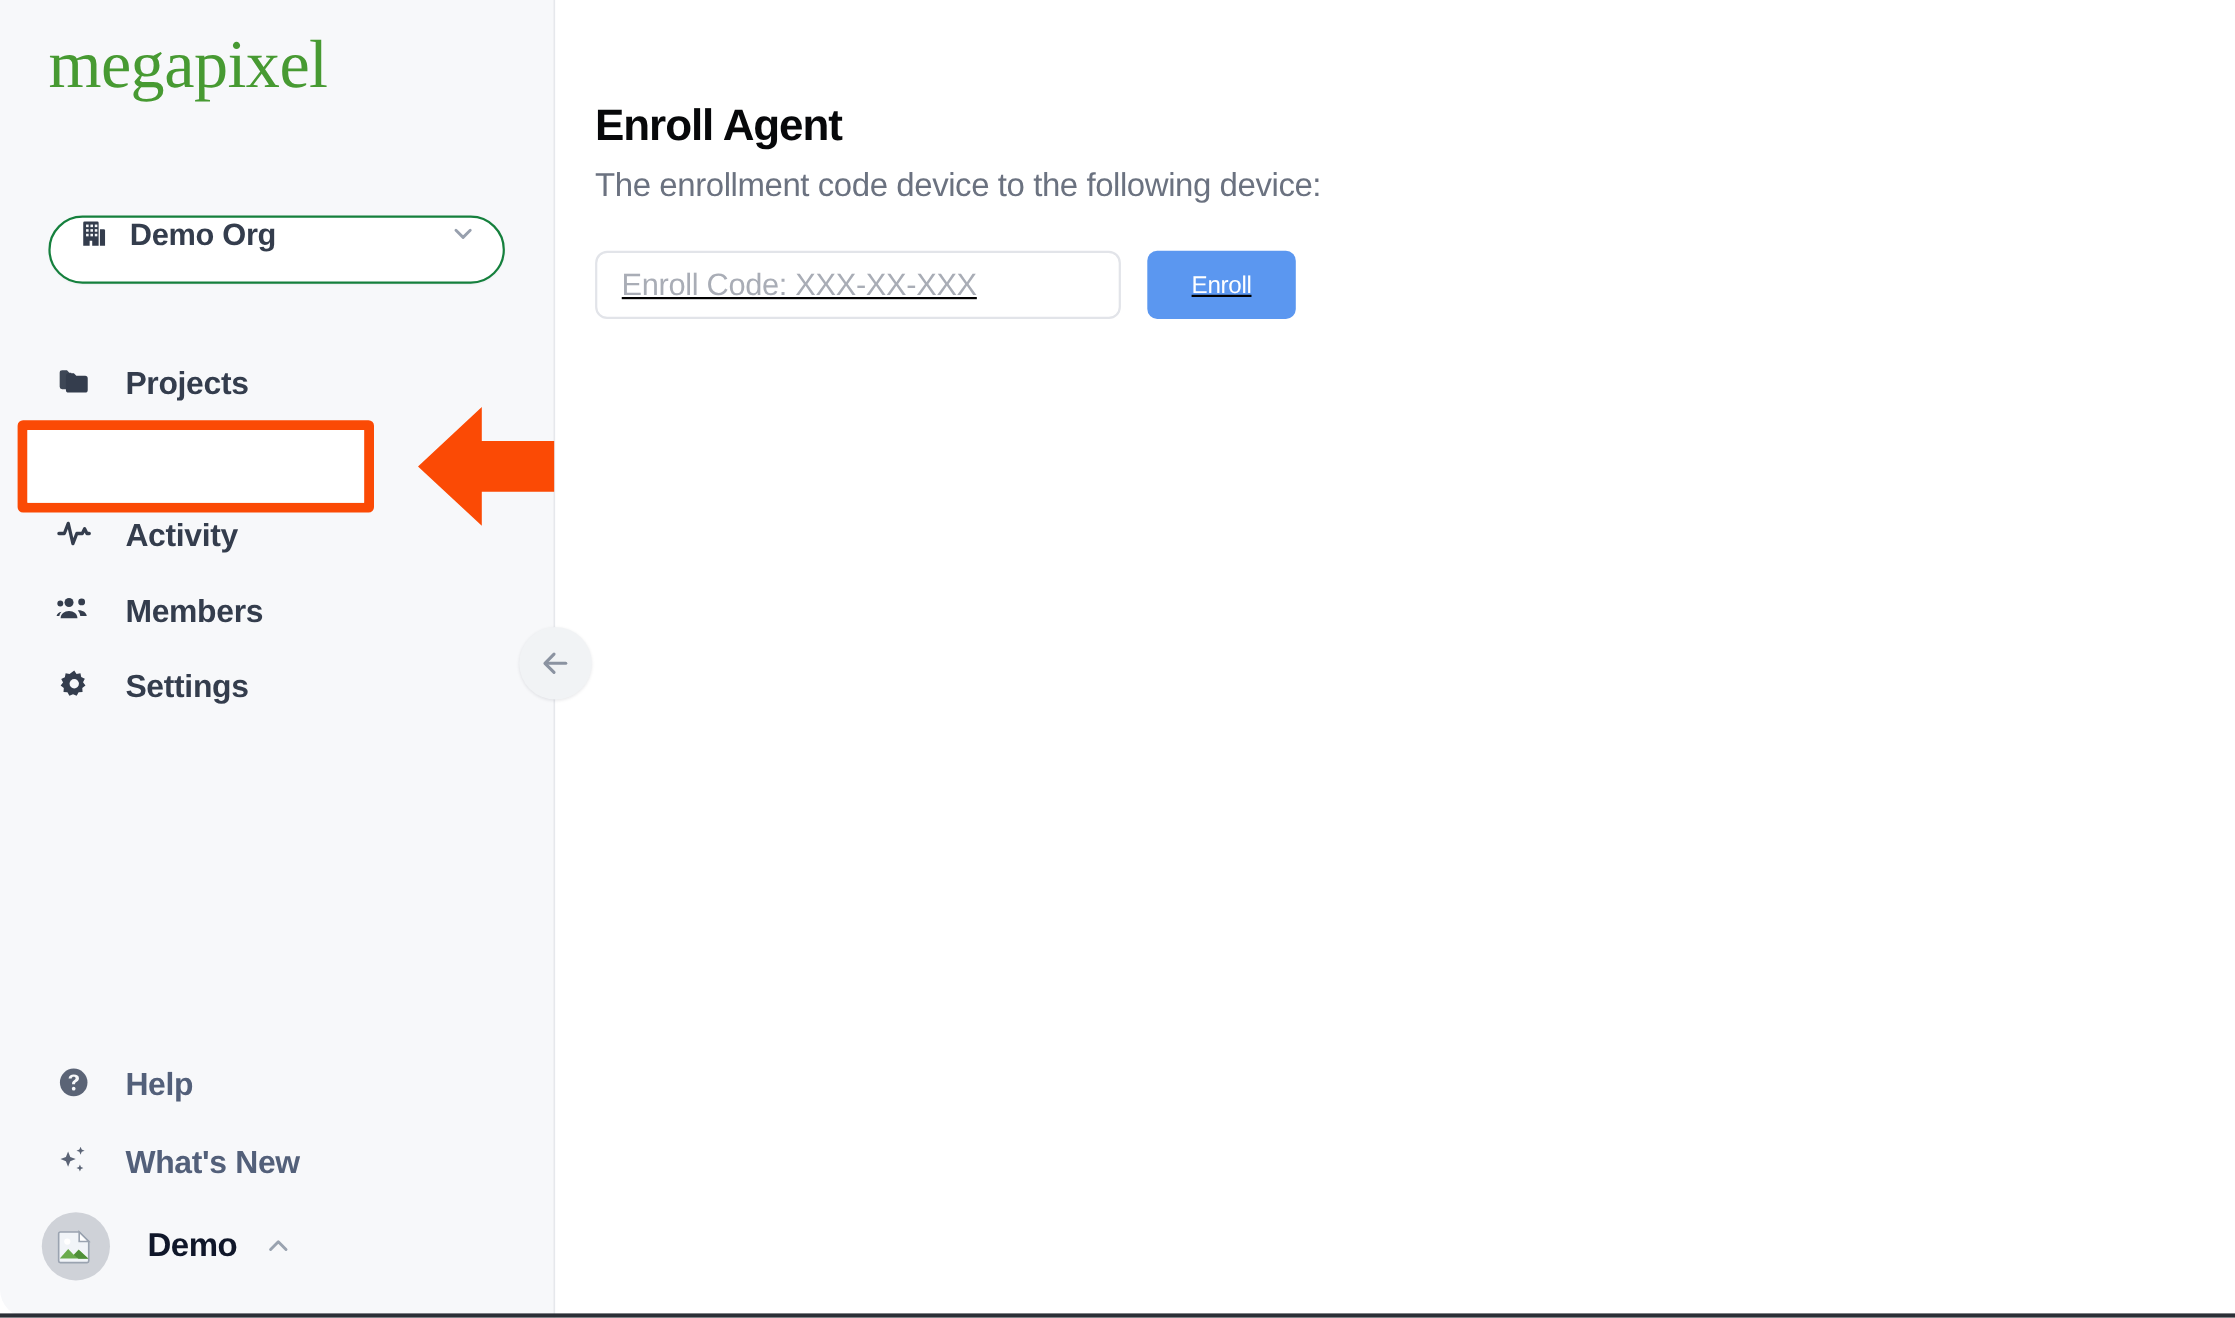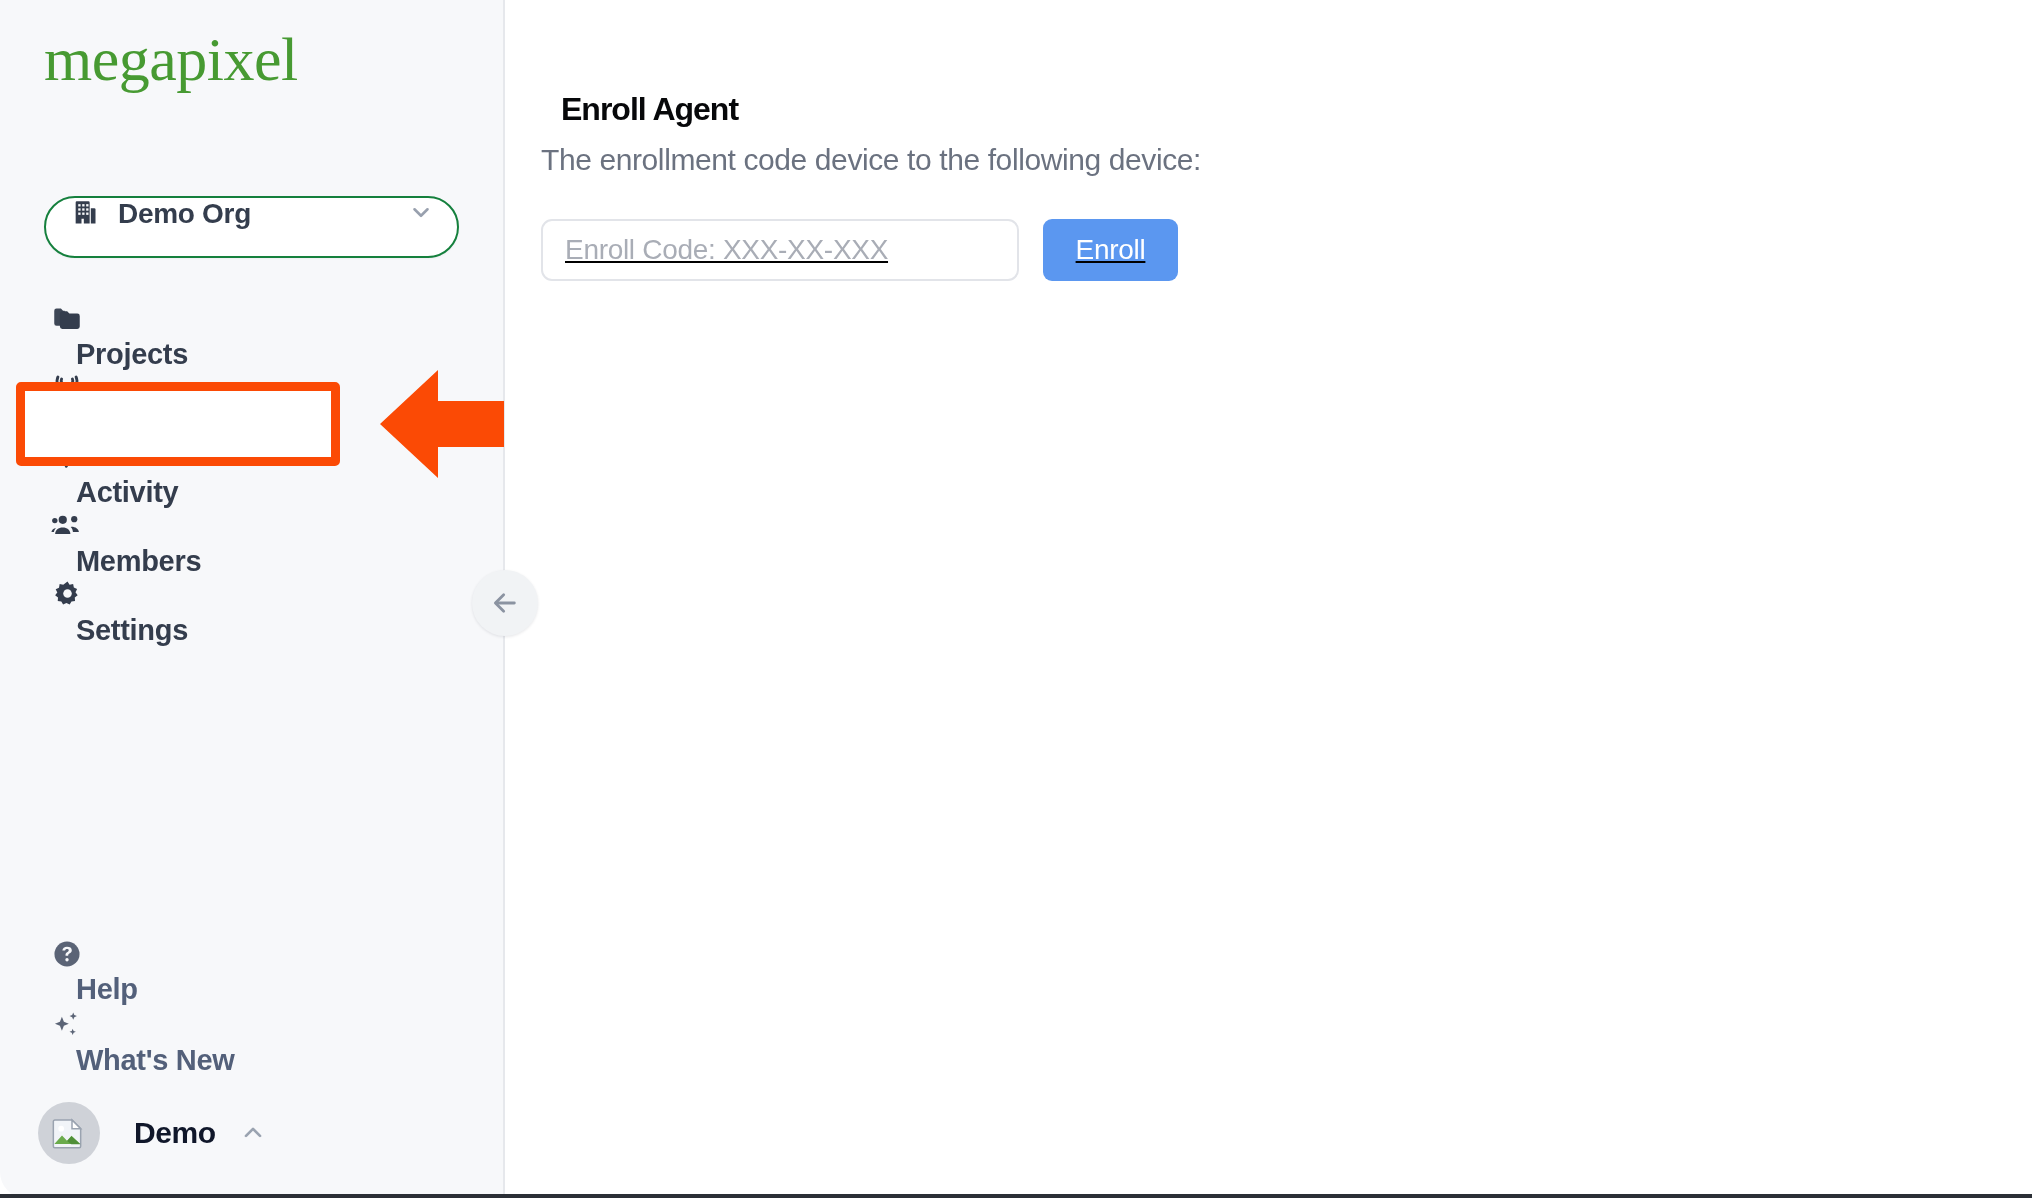--- a/index.html
+++ b/index.html
@@ -69,24 +69,23 @@
   .org-chevron { width: 28px; height: 28px; display:flex; align-items:center; justify-content:center; }
 
   .nav {
     margin-top: 42px;
     display: flex;
     flex-direction: column;
   }
   .nav-item {
     height: 66px;
     display: flex;
-    align-items: flex-start;
+    align-items: flex-end;
     padding-left: 48px;
     cursor: pointer;
-    flex-direction: column;
   }
   .nav-item + .nav-item { margin-top: 3px; }
   .nav-icon {
     width: 38px; height: 38px; flex: 0 0 38px;
     display: flex; align-items: center; justify-content: center;
   }
   .nav-label {
     margin-left: 28px;
     font-size: 29px;
     font-weight: 700;
@@ -142,26 +141,25 @@
   }
 
   
   .main {
     flex: 1 1 auto;
     background: #ffffff;
     padding: 92px 0 0 36px;
     position: relative;
   }
   .page-title {
-    font-size: 32px;
+    font-size: 40px;
     font-weight: 700;
     color: #07080a;
     letter-spacing: -1px;
     line-height: 1.12;
-    margin-left: 20px;
   }
   .page-subtitle {
     margin-top: 15px;
     font-size: 30px;
     font-weight: 400;
     color: #6b7280;
     letter-spacing: -0.4px;
   }
 
   .enroll-row {
@@ -187,21 +185,21 @@
   .enroll-input::placeholder { color: #a9adb6; }
 
   .enroll-btn {
     width: 135px;
     height: 62px;
     border: none;
     border-radius: 9px;
     background: #5b97f0;
     color: #ffffff;
     font-family: "Liberation Sans", sans-serif;
-    font-size: 28px;
+    font-size: 22px;
     font-weight: 400;
     letter-spacing: -0.3px;
     cursor: pointer;
   }
 
   
   .annotation-box {
     position: absolute;
     left: 16px;
     top: 382px;

